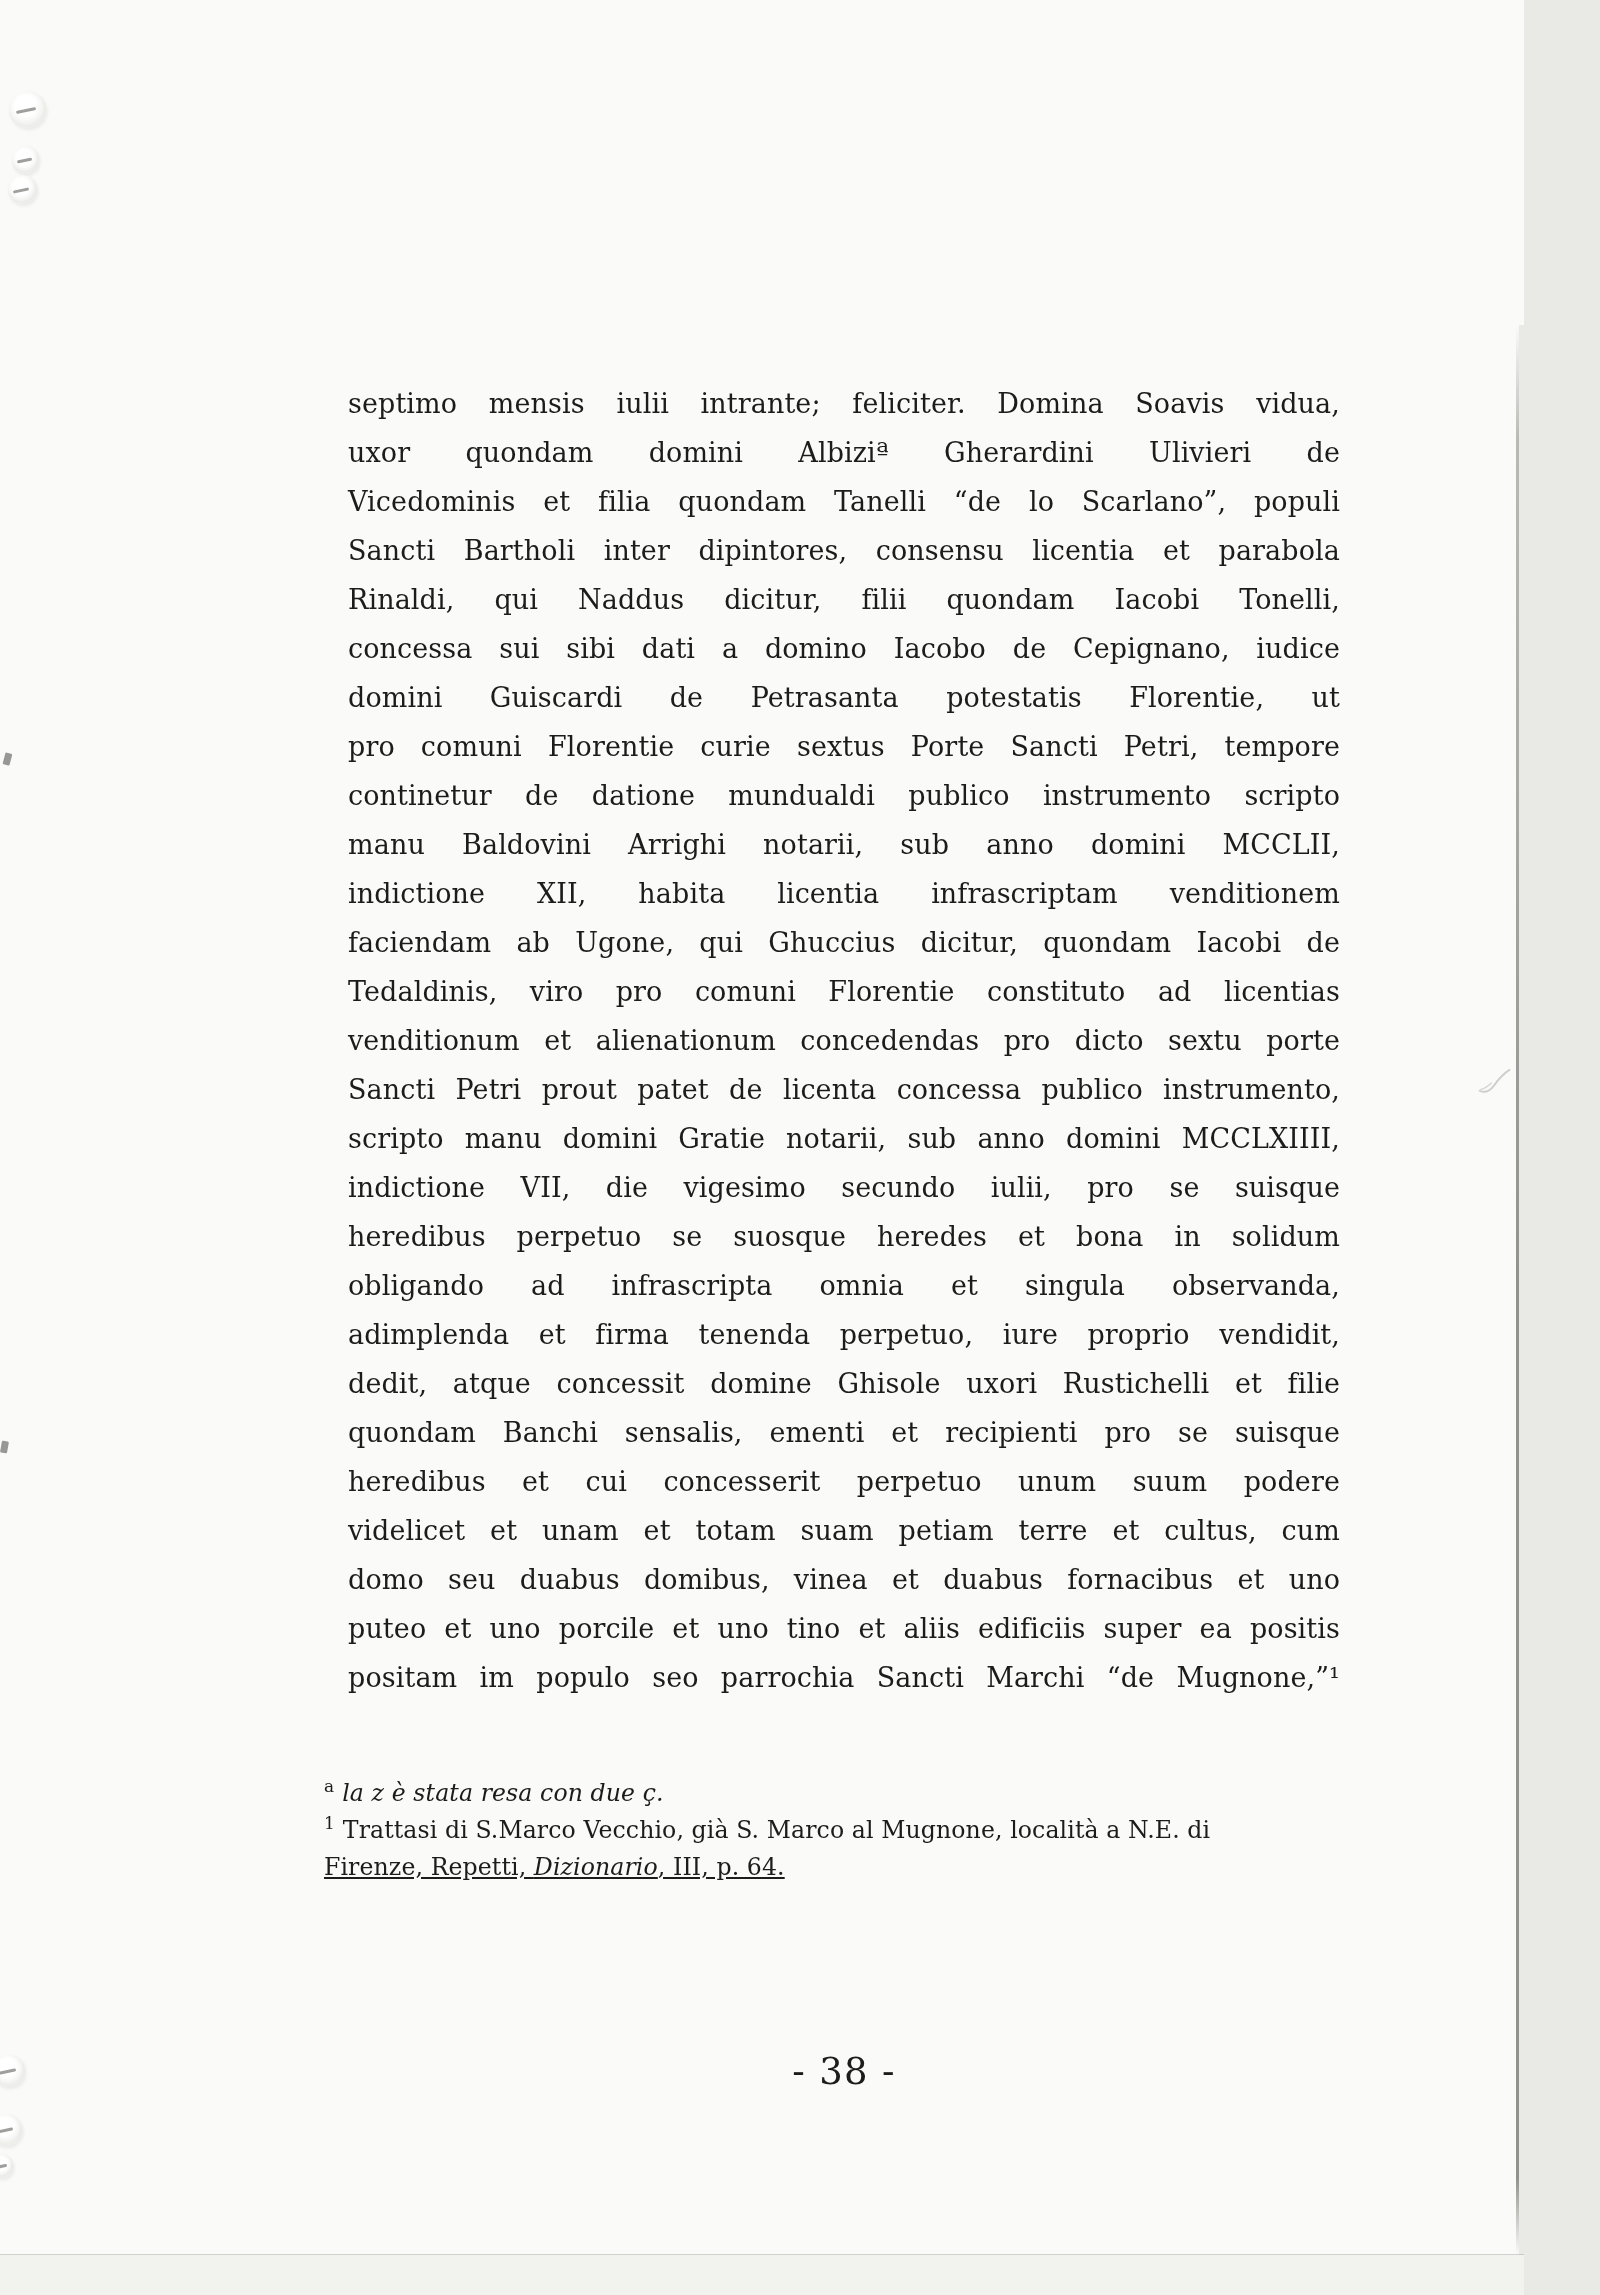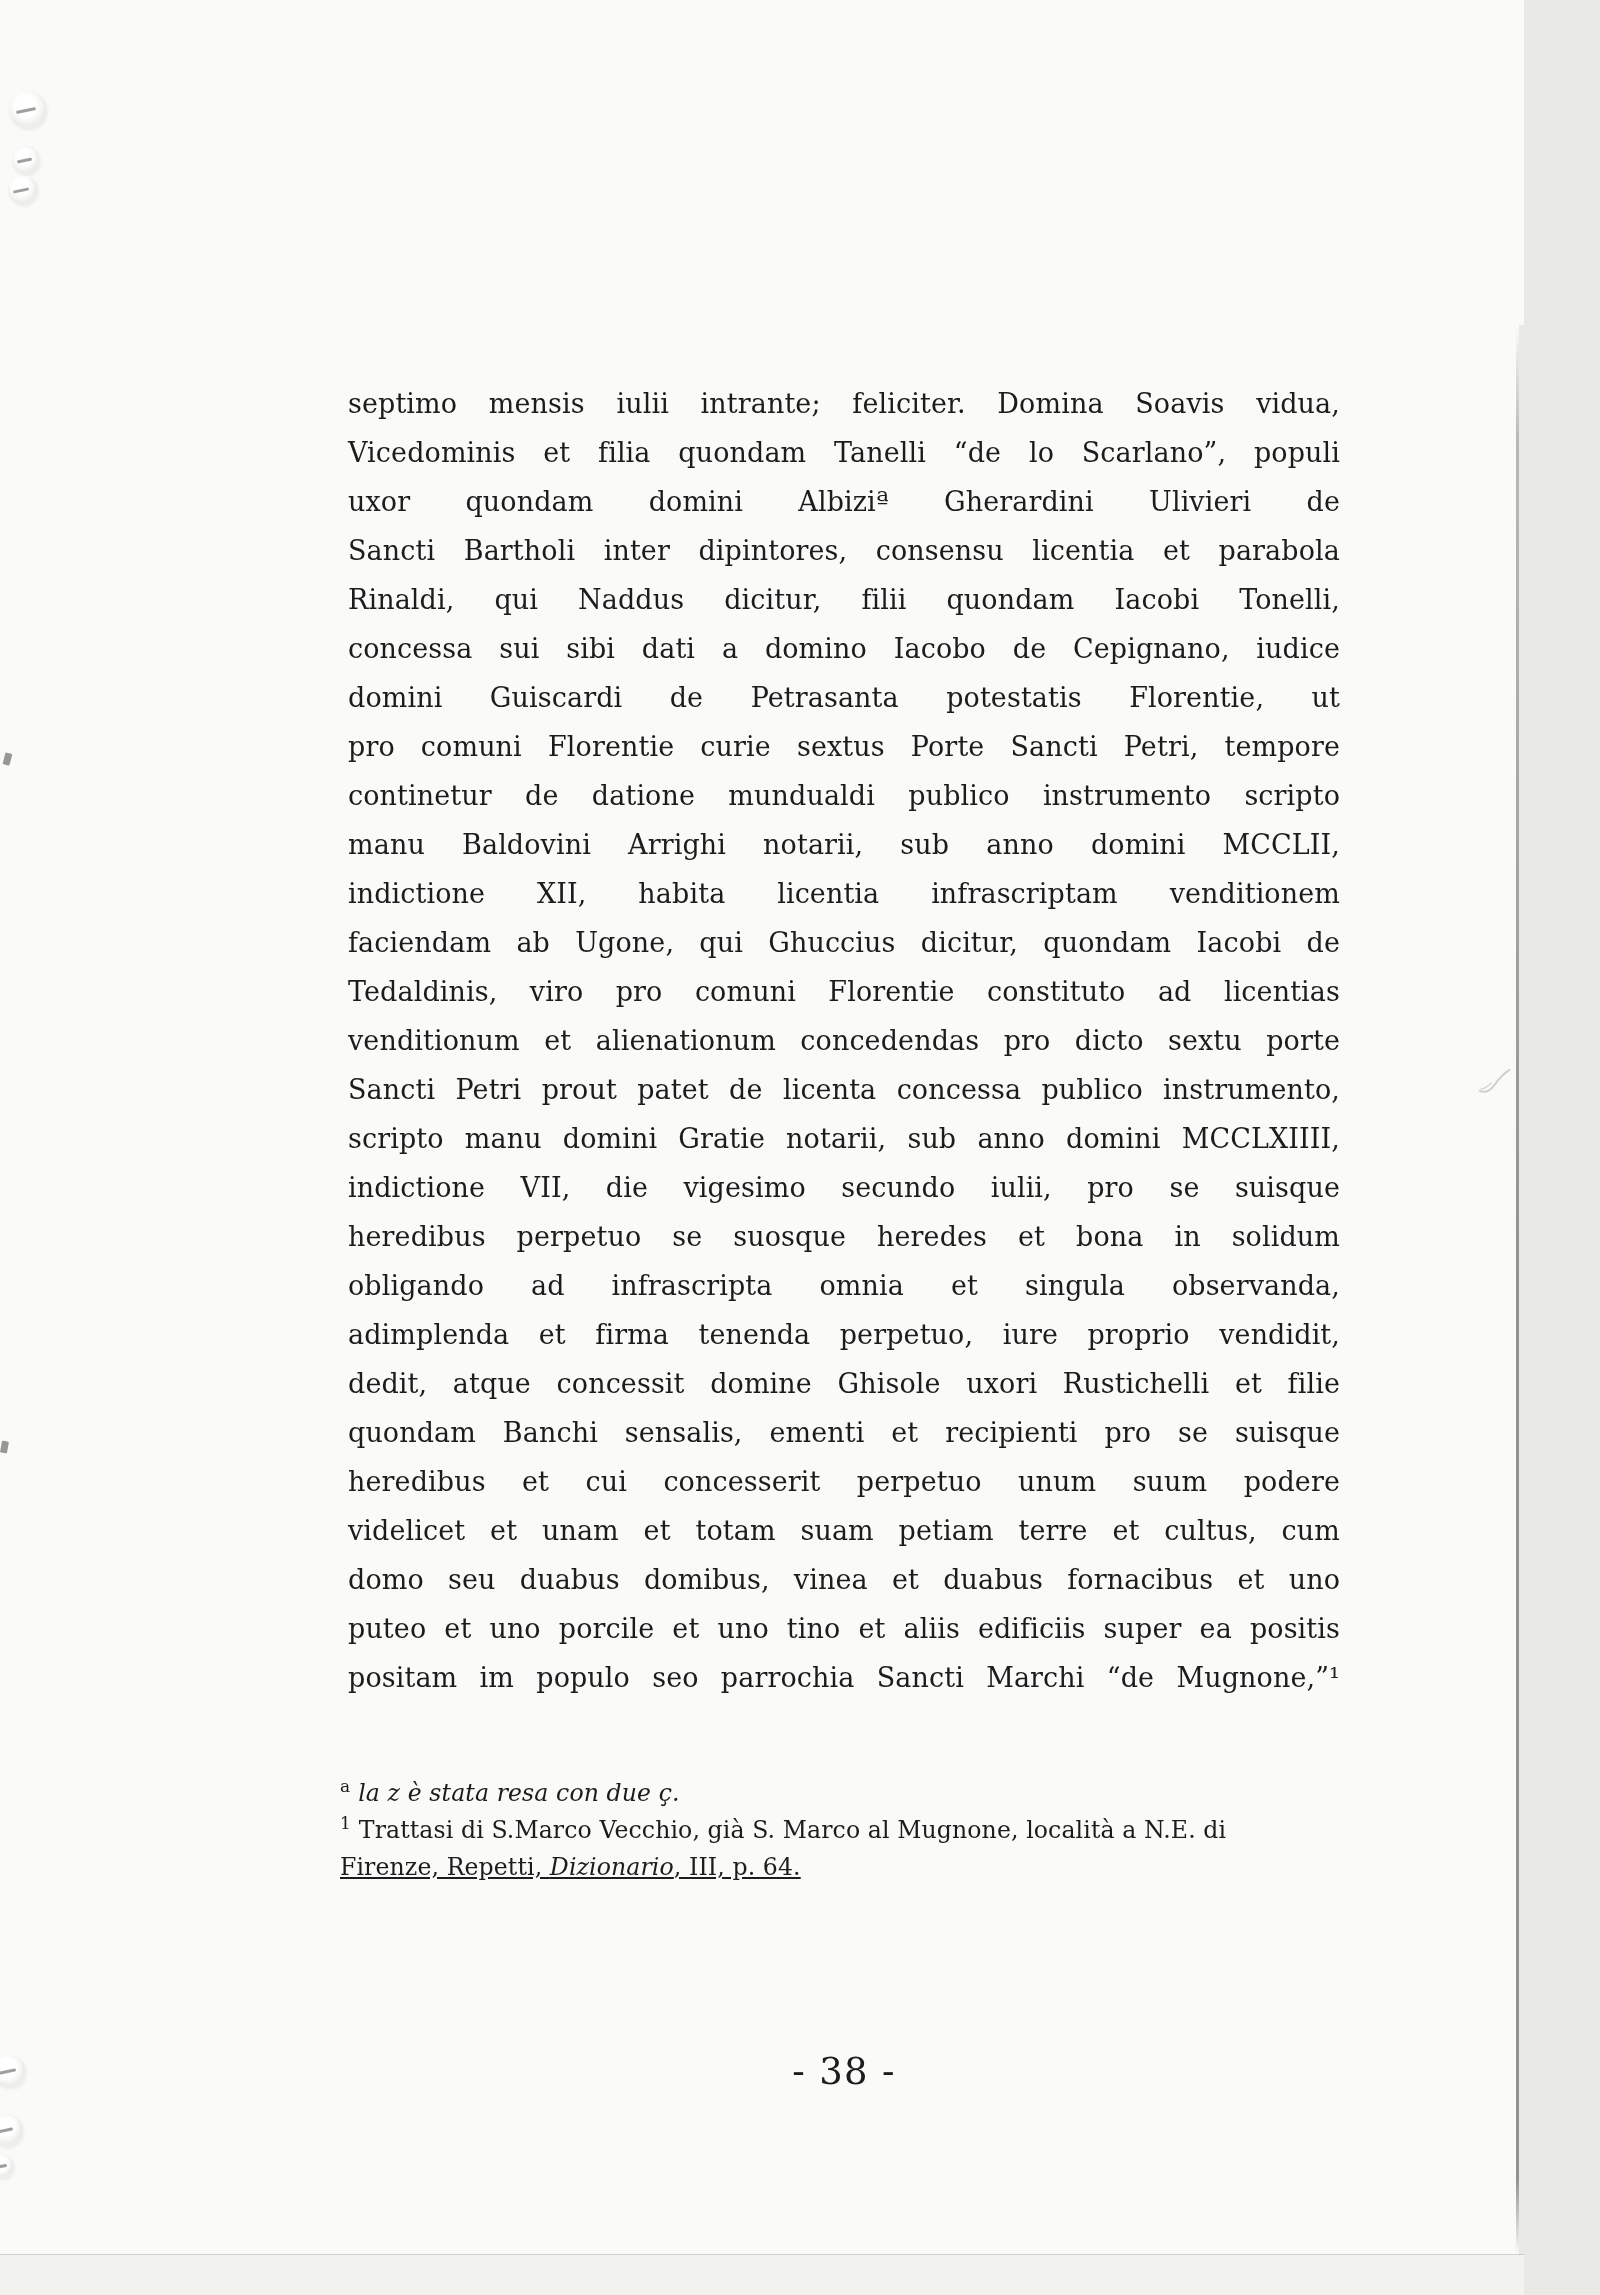--- a/index.html
+++ b/index.html
@@ -29,21 +29,21 @@
     font-size: 27px;
     letter-spacing: 0.1px;
     text-align: justify;
     text-align-last: justify;
     white-space: normal;
     overflow: visible;
   }
   
   .footnotes {
     position: absolute;
-    left: 340px;
+    left: 324px;
     top: 1775px;
     width: 997px;
   }
   .footnote-line {
     height: 37px;
     line-height: 37px;
     font-size: 23.6px;
     letter-spacing: 0.1px;
     text-align: left;
   }
@@ -134,22 +134,22 @@
     background: #f2f2ef;
   }
 </style>
 </head>
 <body>
 
 <div class="scan-canvas">
 
   <div class="body-text">
     <div class="body-line">septimo mensis iulii intrante; feliciter. Domina Soavis vidua,</div>
+    <div class="body-line">uxor quondam domini Albiziª Gherardini Ulivieri de</div>
     <div class="body-line">Vicedominis et filia quondam Tanelli “de lo Scarlano”, populi</div>
-    <div class="body-line">uxor quondam domini Albiziª Gherardini Ulivieri de</div>
     <div class="body-line">Sancti Bartholi inter dipintores, consensu licentia et parabola</div>
     <div class="body-line">Rinaldi, qui Naddus dicitur, filii quondam Iacobi Tonelli,</div>
     <div class="body-line">concessa sui sibi dati a domino Iacobo de Cepignano, iudice</div>
     <div class="body-line">domini Guiscardi de Petrasanta potestatis Florentie, ut</div>
     <div class="body-line">pro comuni Florentie curie sextus Porte Sancti Petri, tempore</div>
     <div class="body-line">continetur de datione mundualdi publico instrumento scripto</div>
     <div class="body-line">manu Baldovini Arrighi notarii, sub anno domini MCCLII,</div>
     <div class="body-line">indictione XII, habita licentia infrascriptam venditionem</div>
     <div class="body-line">faciendam ab Ugone, qui Ghuccius dicitur, quondam Iacobi de</div>
     <div class="body-line">Tedaldinis, viro pro comuni Florentie constituto ad licentias</div>

